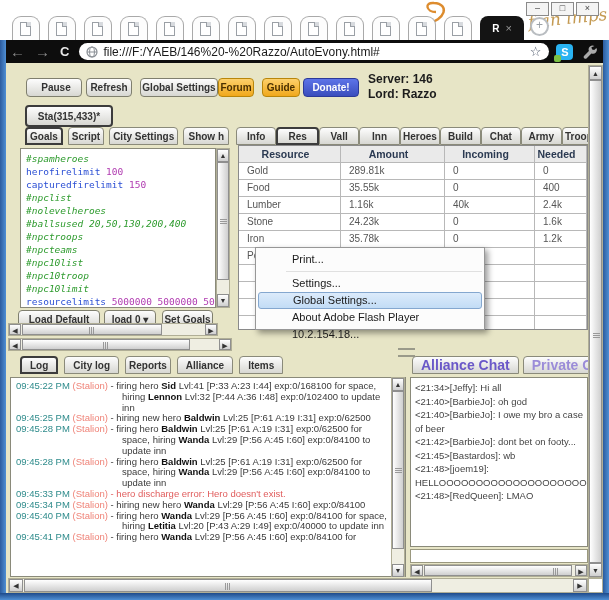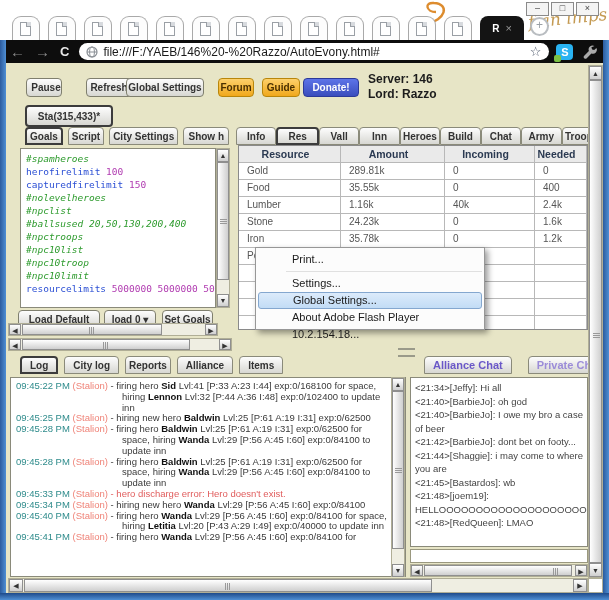--- a/index.html
+++ b/index.html
@@ -91,21 +91,21 @@
   
   #ctx-menu{position:absolute;left:249px;top:184px;width:228px;background:#fcfcfc;
     border:1px solid #979797;box-shadow:3px 3px 6px rgba(0,0,0,.4);padding:3px 0;z-index:20;}
   .menu-item{height:17px;line-height:17px;font-size:11px;color:#1a1a1a;padding-left:34px;margin:0 2px;}
   .menu-item.hl{background:linear-gradient(180deg,#dcebfb,#c2dcf5);border:1px solid #84a7cf;
     border-radius:3px;line-height:15px;height:15px;}
   .menu-sep{height:1px;background:#e0e0e0;margin:3px 2px 3px 30px;}
   
   #log-tabs{position:absolute;left:14px;top:293px;display:flex;gap:6px;}
   #chat-tabs{position:absolute;left:406px;top:293px;display:flex;gap:4px;}
-  #chat-tabs .tab{font-size:11px;margin-left:12px;}
+  #chat-tabs .tab{font-size:14px;}
   .ctab-purple{color:#6a58c8 !important;}
   .ctab-purple2{color:#9b8cd8 !important;}
   #log-panel{position:absolute;left:4px;top:314px;width:396px;height:200px;background:#fff;
     border:1px solid #8a8a7a;box-sizing:border-box;overflow:hidden;padding:3px 18px 0 5px;}
   .log-entry{font-size:9.5px;line-height:10.8px;color:#3a3a3a;padding-left:106px;text-indent:-106px;}
   .ltime{color:#2e8b8b;}
   .lactor{color:#ef8378;}
   .lb{font-weight:bold;color:#111;}
   .log-entry.err .lmsg{color:#e05c5c;}
   #chat-panel{position:absolute;left:404px;top:314px;width:178px;height:170px;background:#fff;
@@ -202,23 +202,23 @@
     </svg>
   </div>
 
   <div class="win-border" id="wb-left"></div>
   <div class="win-border" id="wb-right"></div>
   <div class="win-border" id="wb-bottom"></div>
 
   <div id="app">
 
     <div id="toolbar-row">
-        <div class="btn gray" style="left: 20px; top: 15px; width: 36px; position: absolute; padding-left: 8px;">Pause</div>
+        <div class="btn gray" style="left: 20px; top: 15px; width: 56px; position: absolute; padding-left: 8px;">Pause</div>
         <div class="btn gray" style="left: 80px; top: 15px; width: 46px; position: absolute;">Refresh</div>
-        <div class="btn gray" style="left: 120px; top: 15px; width: 78px; position: absolute;">Global Settings</div>
+        <div class="btn gray" style="left: 134px; top: 15px; width: 78px; position: absolute;">Global Settings</div>
         <div class="btn orange" style="left: 212px; top: 15px; width: 36px; position: absolute;">Forum</div>
         <div class="btn orange" style="left: 256px; top: 15px; width: 38px; position: absolute;">Guide</div>
         <div class="btn blue" style="left: 297px; top: 15px; width: 56px; position: absolute;">Donate!</div>
       </div>
     <div id="server-block">
       <div>Server: 146</div>
       <div>Lord: Razzo</div>
     </div>
     <div id="city-tab">Sta(315,433)*</div>
 
@@ -237,24 +237,25 @@
         <div class="tab">Build</div>
         <div class="tab">Chat</div>
         <div class="tab">Army</div>
         <div class="tab">Troops</div>
       </div>
 
     <div id="script-box">
         <div class="sline"><span class="sc">#spamheroes</span></div>
         <div class="sline"><span class="sk">herofirelimit</span><span> </span><span class="sn">100</span></div>
         <div class="sline"><span class="sk">capturedfirelimit</span><span> </span><span class="sn">150</span></div>
+        <div class="sline"><span class="sc">#npclist</span></div>
         <div class="sline"><span class="sc">#nolevelheroes</span></div>
-        <div class="sline"><span class="sc">#npclist</span></div>
         <div class="sline"><span class="sc">#ballsused 20,50,130,200,400</span></div>
         <div class="sline"><span class="sc">#npctroops</span></div>
+        <div class="sline"><span class="sc">#npcteams</span></div>
         <div class="sline"><span class="sc">#npc10list</span></div>
         <div class="sline"><span class="sc">#npc10troop</span></div>
         <div class="sline"><span class="sc">#npc10limit</span></div>
         <div class="sline"><span class="sk">resourcelimits</span><span> </span><span class="sn">5000000 5000000 5000000</span></div>
       </div>
     <div class="sb-v" style="left:210px;top:85px;width:14px;height:160px;">
       <div class="sb-btn" style="left:0;top:0;width:12px;height:13px;">▲</div>
       <div class="sb-thumb" style="left:0;top:13px;width:12px;height:118px;">
         <div class="grip-v" style="top:56px;left:2px;"></div>
       </div>
@@ -380,21 +381,20 @@
         <div class="grip-v" style="top:76px;left:2px;"></div>
       </div>
       <div class="sb-btn" style="left:0;top:186px;width:12px;height:13px;">▼</div>
     </div>
 
     <div id="chat-panel">
         <div class="chat-line">&lt;21:34&gt;[Jeffy]: Hi all</div>
         <div class="chat-line">&lt;21:40&gt;[BarbieJo]: oh god</div>
         <div class="chat-line">&lt;21:40&gt;[BarbieJo]: I owe my bro a case of beer</div>
         <div class="chat-line">&lt;21:42&gt;[BarbieJo]: dont bet on footy...</div>
-        <div class="chat-line">&lt;21:44&gt;[Shaggie]: i may come to where you are</div>
         <div class="chat-line">&lt;21:45&gt;[Bastardos]: wb</div>
         <div class="chat-line">&lt;21:48&gt;[joem19]: HELLOOOOOOOOOOOOOOOOOOOOOOOOOOOOOOOOOOOO</div>
         <div class="chat-line">&lt;21:48&gt;[RedQueen]: LMAO</div>
       </div>
     <input id="chat-input" value="" style="">
     <div class="sb-h" style="left:404px;top:501px;width:178px;height:13px;">
       <div class="sb-btn" style="left:0;top:0;width:12px;height:11px;">◀</div>
       <div class="sb-thumb h" style="left:13px;top:0;width:148px;height:11px;">
         <div class="grip-h" style="left:128px;top:2px;"></div>
       </div>

